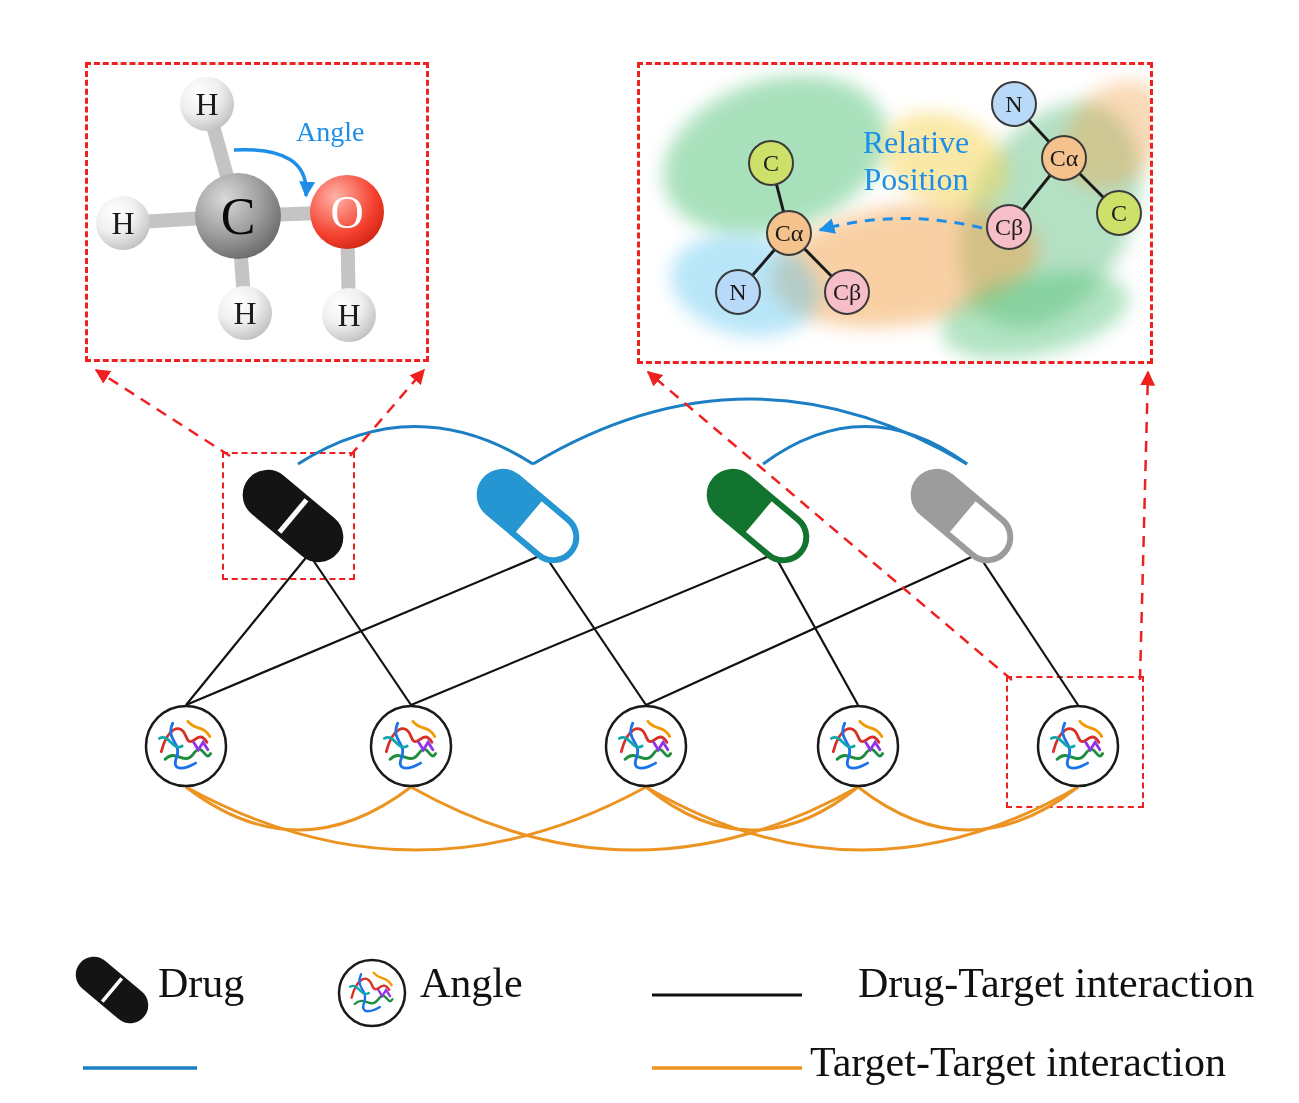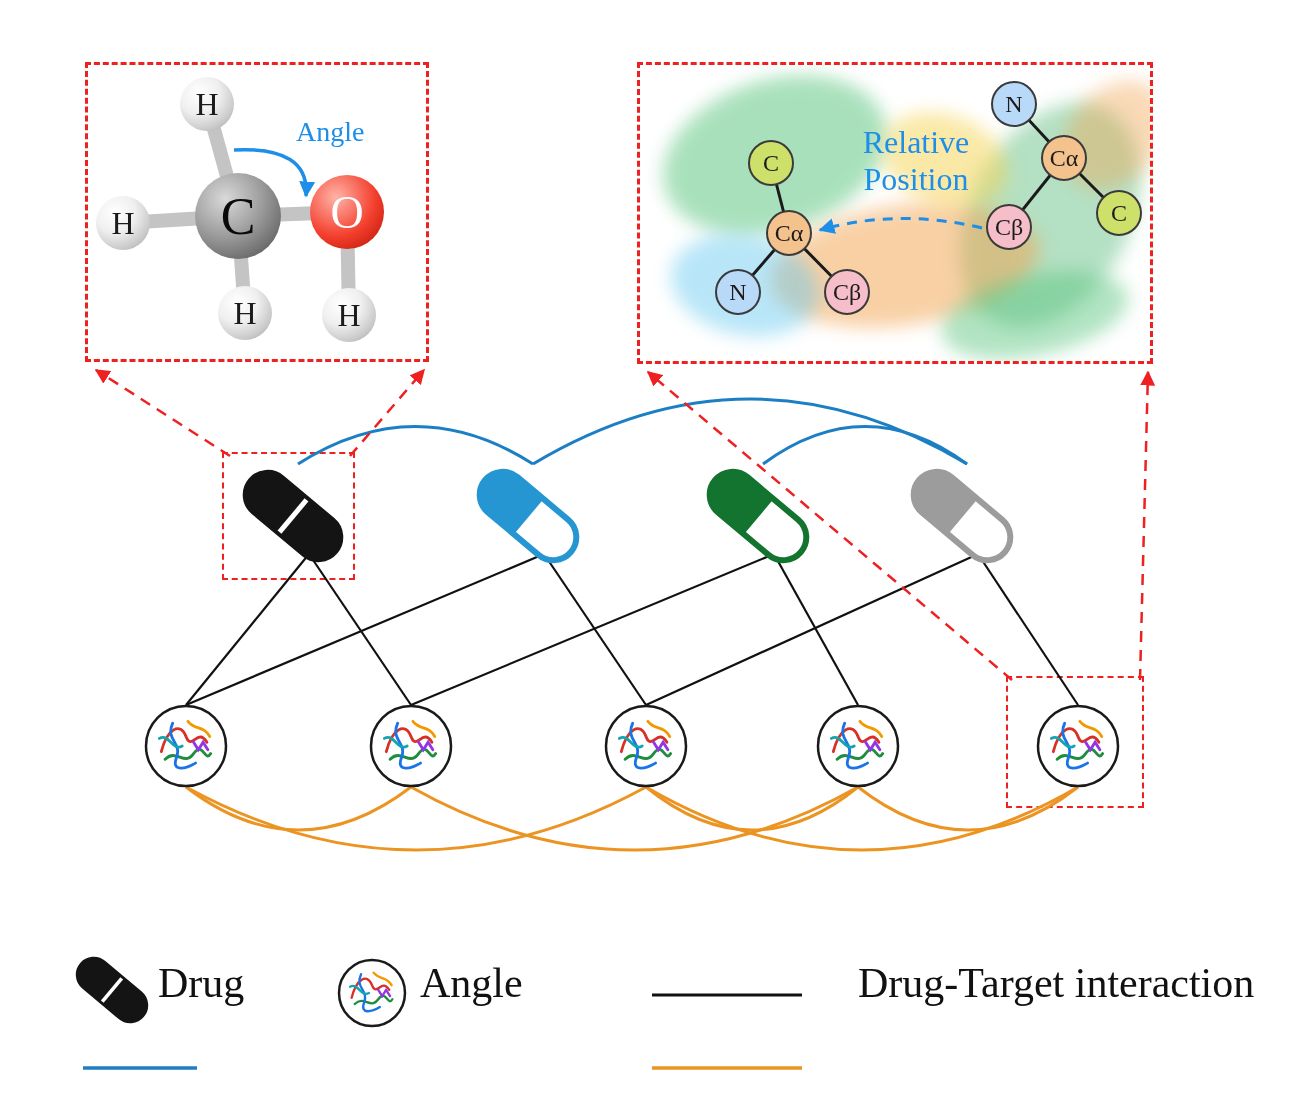--- a/index.html
+++ b/index.html
@@ -162,20 +162,21 @@
 
   <div class="annotation" style="left:834px;top:124px;width:164px;text-align:center;font-size:32px;line-height:1.15;">
     <span>Relative</span><br>
     <span>Position</span>
   </div>
 
 
   <div class="legend-label" style="left:158px;top:959px;">Drug</div>
   <div class="legend-label" style="left:420px;top:959px;">Angle</div>
   <div class="legend-label" style="left:810px;top:959px;margin-left:48px;">Drug-Target interaction</div>
+  <div class="legend-label" style="left:810px;top:1038px;">Target-Target interaction</div>
 
 <div class="atom mol-H" style="left: 180px; top: 77px; width: 54px; height: 54px; font-size: 32px;">H</div>
     <div class="atom mol-H" style="left: 96px; top: 196px; width: 54px; height: 54px; font-size: 32px;">H</div>
     <div class="atom mol-C" style="left: 195px; top: 173px; width: 86px; height: 86px; font-size: 52px;">C</div>
     <div class="atom mol-O" style="left: 310px; top: 175px; width: 74px; height: 74px; font-size: 46px;">O</div>
     <div class="atom mol-H" style="left: 218px; top: 286px; width: 54px; height: 54px; font-size: 32px;">H</div>
     <div class="atom mol-H" style="left: 322px; top: 288px; width: 54px; height: 54px; font-size: 32px;">H</div>
     <div class="p-atom" style="left: 748px; top: 140px; background: rgb(205, 224, 106);">C</div>
     <div class="p-atom" style="left: 766px; top: 210px; background: rgb(244, 194, 140);">Cα</div>
     <div class="p-atom" style="left: 715px; top: 269px; background: rgb(185, 217, 248);">N</div>

